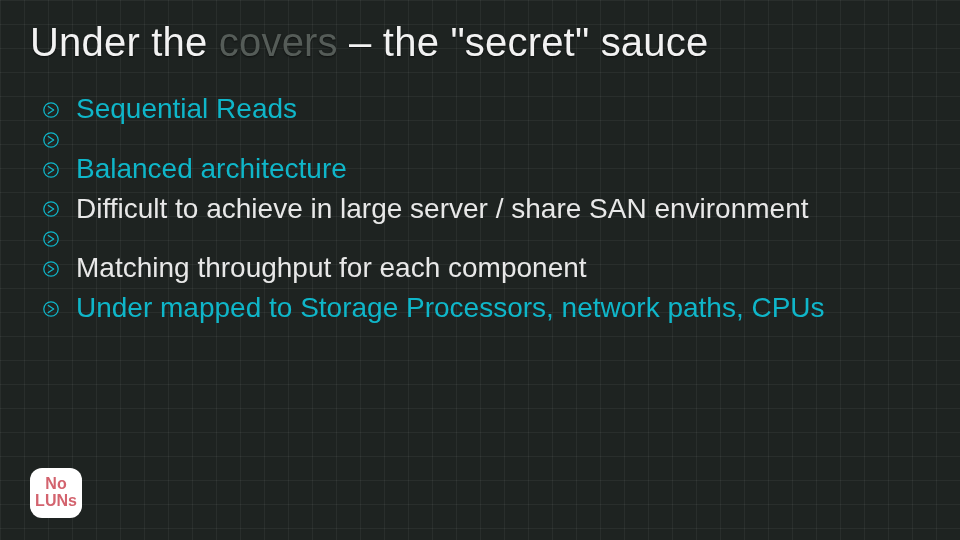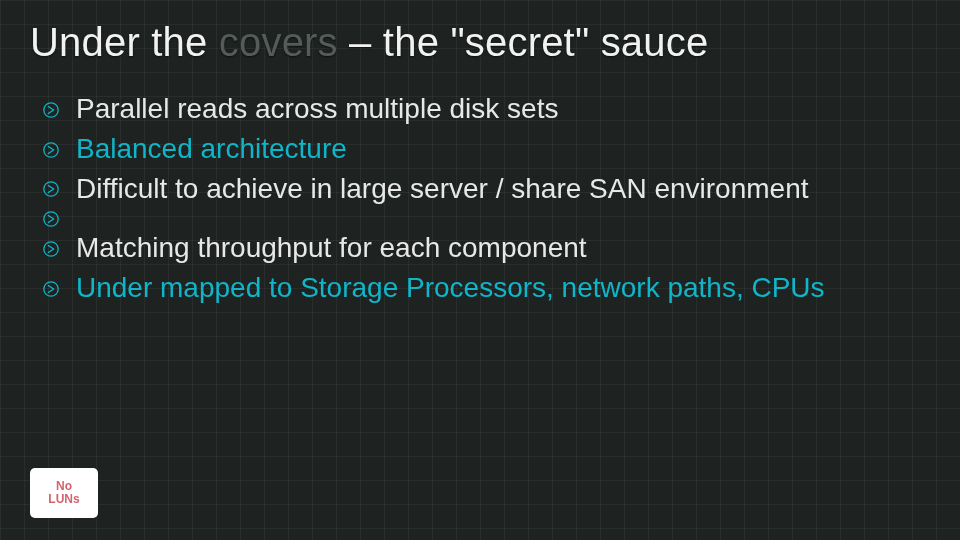--- a/index.html
+++ b/index.html
@@ -49,53 +49,59 @@
   }
   .bullet-circle { fill: none; stroke-width: 1.4; }
   .bullet-arrow  { fill: none; stroke-width: 1.4; stroke-linecap: round; }
   .txt-white { color: #e8e8e8; }
   .txt-teal  { color: #0fb6c9; }
   .stroke-teal  { stroke: #0fb6c9; }
   .no-image {
     position: absolute;
     left: 30px;
     bottom: 22px;
-    width: 68px;
+    width: 52px;
     height: 50px;
     background: #ffffff;
     display: flex;
     align-items: center;
     justify-content: center;
     text-align: center;
     font-family: Arial, sans-serif;
     font-weight: bold;
-    font-size: 12px;
+    font-size: 16px;
     line-height: 1.05;
     color: #d3636e;
-    border-radius: 5px;
+    border-radius: 12px;
   }
 </style>
 </head>
 <body>
 
 <div class="slide">
 
   <div class="title">
     <span class="white">Under the </span><span class="gray">covers</span><span class="white"> – the "secret" sauce</span>
   </div>
 
   <div class="list">
 
+    <div class="item">
+      <svg class="bullet" viewBox="0 0 20 20">
+        <circle class="bullet-circle stroke-teal" cx="10" cy="10" r="8"></circle>
+        <path class="bullet-arrow stroke-teal" d="M7 6 L13 10 M7 14 L13 10"></path>
+      </svg>
+      <span class="txt-teal">Sequential Reads</span>
+    </div>
 
     <div class="item">
       <svg class="bullet" viewBox="0 0 20 20">
         <circle class="bullet-circle stroke-teal" cx="10" cy="10" r="8"></circle>
         <path class="bullet-arrow stroke-teal" d="M7 6 L13 10 M7 14 L13 10"></path>
       </svg>
-      <span class="txt-white">Parallel reads across multiple disk sets</span>
     </div>
 
     <div class="item">
       <svg class="bullet" viewBox="0 0 20 20">
         <circle class="bullet-circle stroke-teal" cx="10" cy="10" r="8"></circle>
         <path class="bullet-arrow stroke-teal" d="M7 6 L13 10 M7 14 L13 10"></path>
       </svg>
       <span class="txt-teal">Balanced architecture</span>
     </div>
 

